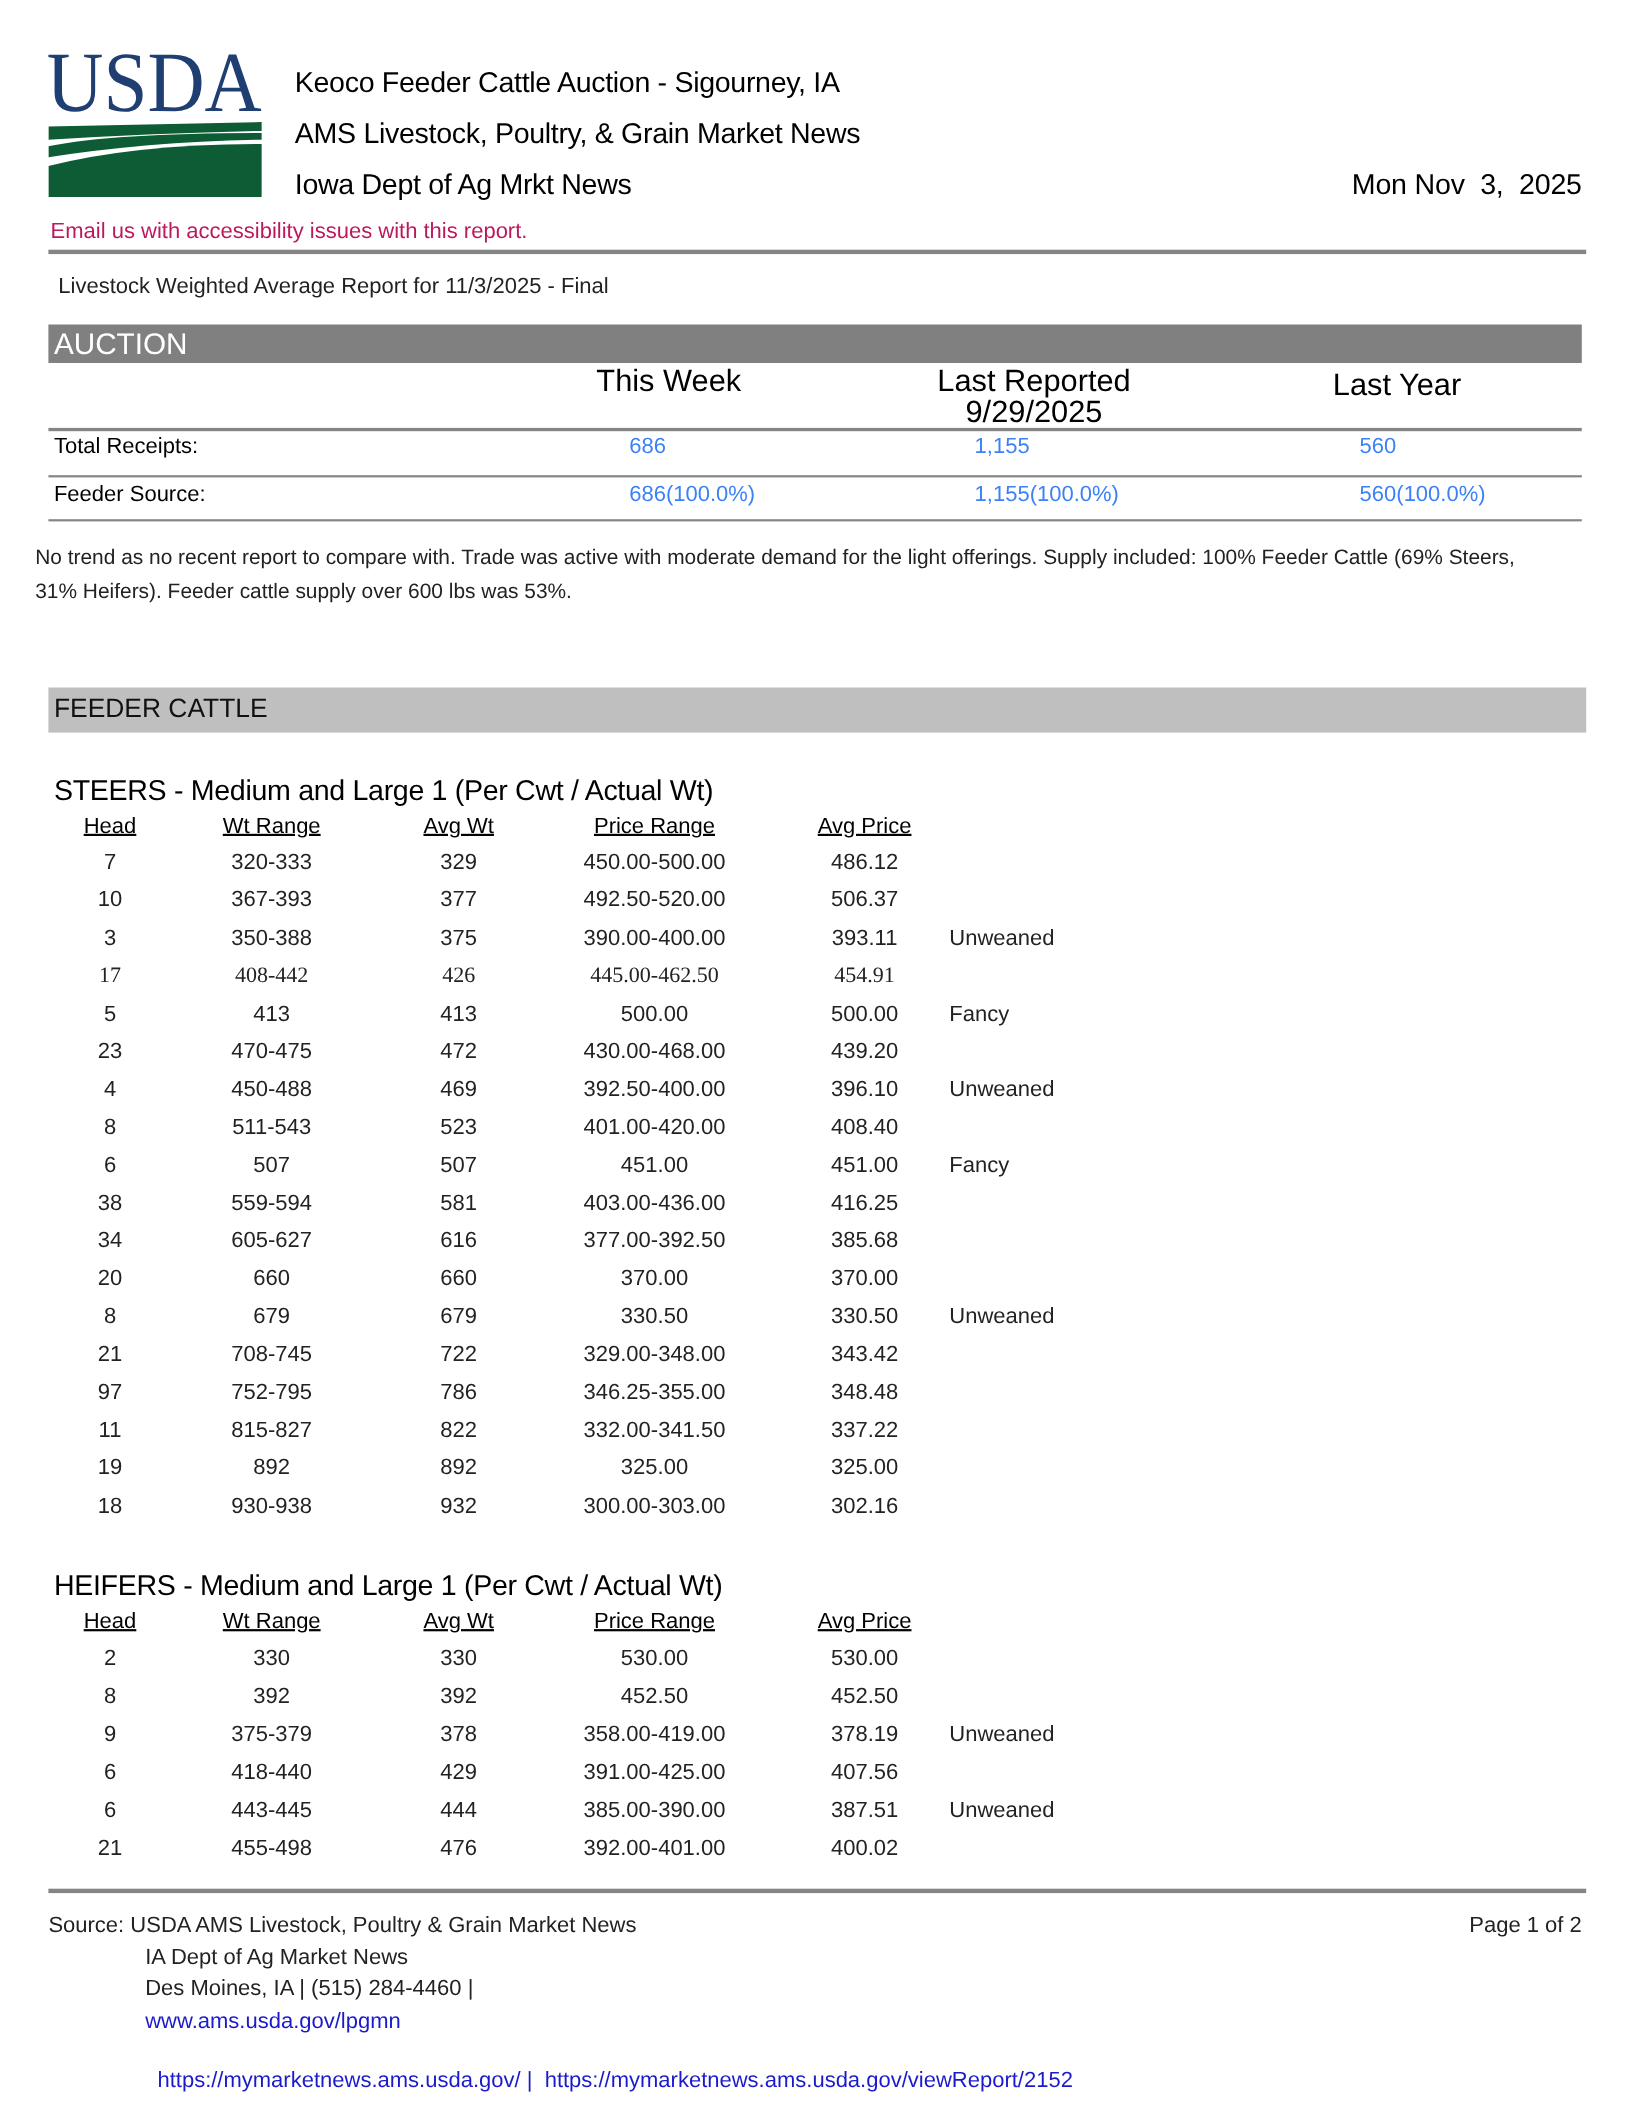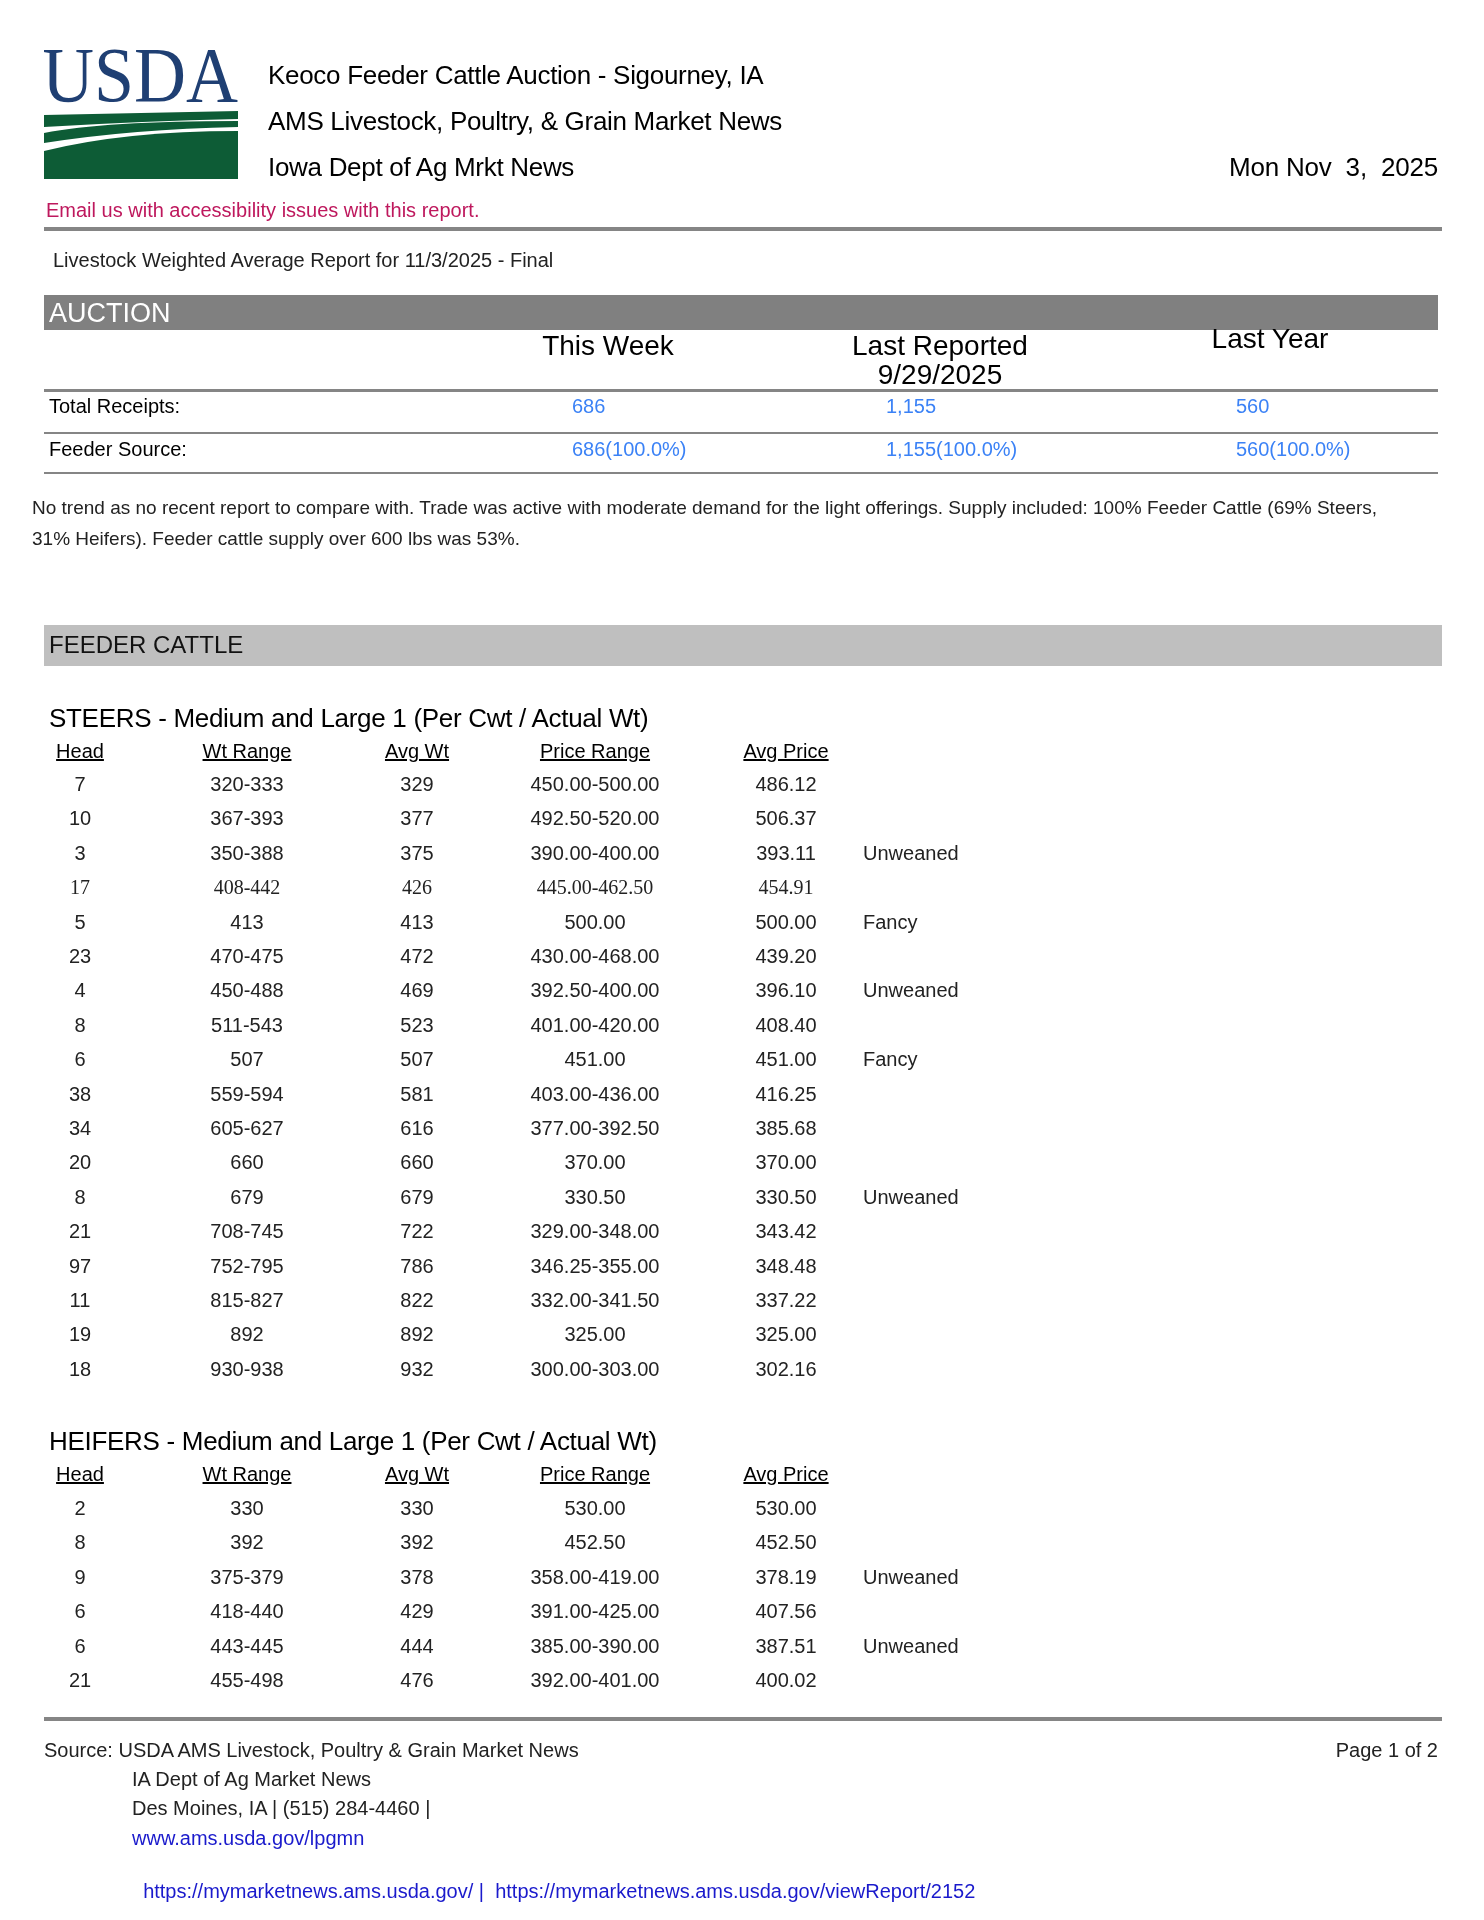--- a/index.html
+++ b/index.html
@@ -21,21 +21,21 @@
   .band-light { left:44px; top:625px; width:1398px; height:41px; background:#bfbfbf; }
   .band-light span { position:absolute; left:5px; top:6px; font-size:24px; line-height:28px; color:#111; }
   .sec-title { left:49px; font-size:26px; line-height:30px; letter-spacing:-0.3px; }
   .th { font-size:20px; line-height:24px; text-decoration:underline; text-align:center; }
   .td { font-size:20px; line-height:24px; text-align:center; color:#222; }
   .note { font-size:20px; line-height:24px; color:#222; }
   .foot { font-size:20px; line-height:24px; color:#222; }
   .link { color:#1a1acc; }
   .page { right:46px; top:1738px; font-size:20px; line-height:24px; color:#222; }
   .row { position:absolute; left:0; width:1484px; height:34px; }
-  .c-head { left:50px; width:60px; }
+  .c-head { left:70px; width:60px; }
   .c-wt { left:187px; width:120px; }
   .c-avgwt { left:377px; width:80px; }
   .c-pr { left:505px; width:180px; }
   .c-ap { left:731px; width:110px; }
   .c-note { left:863px; width:200px; text-align:left; }
   .cell { position:absolute; top:0; }
 </style>
 </head>
 <body>
 
@@ -58,21 +58,21 @@
 
 <div class="abs subtitle">Livestock Weighted Average Report for 11/3/2025 - Final</div>
 
 <div class="abs band-dark">
   <span>AUCTION</span>
 </div>
 
 <div class="abs auc-colhead" style="left:498px;top:332px;">This Week</div>
 <div class="abs auc-colhead" style="left:830px;top:332px;">Last Reported</div>
 <div class="abs auc-colhead" style="left:830px;top:361px;">9/29/2025</div>
-<div class="abs auc-colhead" style="left:1160px;top:325px;">Last Year</div>
+<div class="abs auc-colhead" style="left:1160px;top:336px;">Last Year</div>
 
 <div class="abs rule" style="top:389px;height:3px;width:1394px;"></div>
 
 <div class="abs auc-label" style="top:394px;">Total Receipts:</div>
 <div class="abs auc-val" style="left:572px;top:394px;">686</div>
 <div class="abs auc-val" style="left:886px;top:394px;">1,155</div>
 <div class="abs auc-val" style="left:1236px;top:394px;">560</div>
 
 <div class="abs rule" style="top:432px;height:2px;width:1394px;"></div>
 

